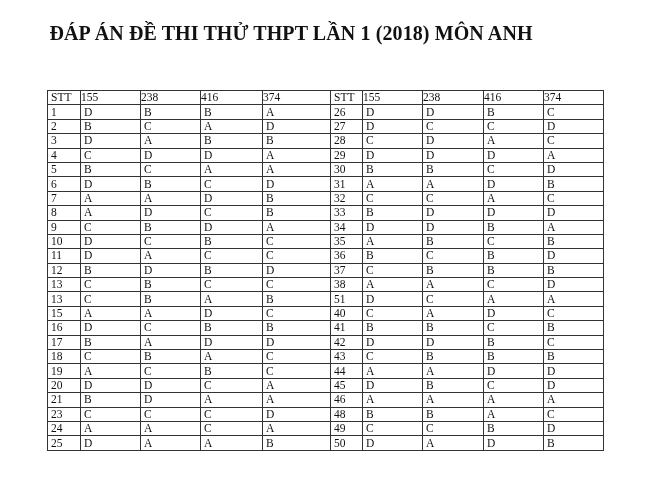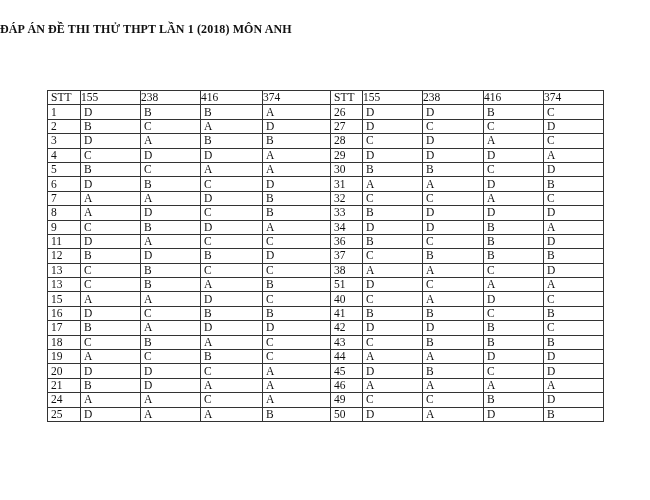--- a/index.html
+++ b/index.html
@@ -1,19 +1,19 @@
 <!DOCTYPE html>
 <html><head>
 <meta charset="utf-8">
 <style>
   html, body { margin: 0; padding: 0; background: #ffffff; }
   body { width: 650px; height: 500px; position: relative; overflow: hidden;
          font-family: "Liberation Serif", serif; color: #111; }
-  .title { position: absolute; top: 22px; left: 0; width: 582px; 
-           font-weight: bold; font-size: 12px; letter-spacing: 0.1px; }
+  .title { position: absolute; top: 22px; left: 0; width: 582px; text-align: center;
+           font-weight: bold; font-size: 20px; letter-spacing: 0.1px; }
   table.answers { position: absolute; left: 47px; top: 90px; width: 556px;
                   border-collapse: collapse; table-layout: fixed; font-size: 11.5px; }
   table.answers td, table.answers th { border: 1px solid #333; padding: 0 0 0 3px;
                   height: 13.4px; line-height: 13px; font-weight: normal; text-align: left;
                   white-space: nowrap; overflow: hidden; }
   table.answers th { padding: 0; }
   table.answers th.stt { text-align: left; padding-left: 3px; }
   col.c-stt { width: 33px; }
   col.c-155 { width: 60px; }
   col.c-238 { width: 60px; }
@@ -160,20 +160,32 @@
         <td>B</td>
         <td>D</td>
         <td>A</td>
         <td>34</td>
         <td>D</td>
         <td>D</td>
         <td>B</td>
         <td>A</td>
       </tr>
       <tr>
+        <td>10</td>
+        <td>D</td>
+        <td>C</td>
+        <td>B</td>
+        <td>C</td>
+        <td>35</td>
+        <td>A</td>
+        <td>B</td>
+        <td>C</td>
+        <td>B</td>
+      </tr>
+      <tr>
         <td>11</td>
         <td>D</td>
         <td>A</td>
         <td>C</td>
         <td>C</td>
         <td>36</td>
         <td>B</td>
         <td>C</td>
         <td>B</td>
         <td>D</td>
@@ -290,20 +302,32 @@
         <td>21</td>
         <td>B</td>
         <td>D</td>
         <td>A</td>
         <td>A</td>
         <td>46</td>
         <td>A</td>
         <td>A</td>
         <td>A</td>
         <td>A</td>
+      </tr>
+      <tr>
+        <td>23</td>
+        <td>C</td>
+        <td>C</td>
+        <td>C</td>
+        <td>D</td>
+        <td>48</td>
+        <td>B</td>
+        <td>B</td>
+        <td>A</td>
+        <td>C</td>
       </tr>
       <tr>
         <td>24</td>
         <td>A</td>
         <td>A</td>
         <td>C</td>
         <td>A</td>
         <td>49</td>
         <td>C</td>
         <td>C</td>

